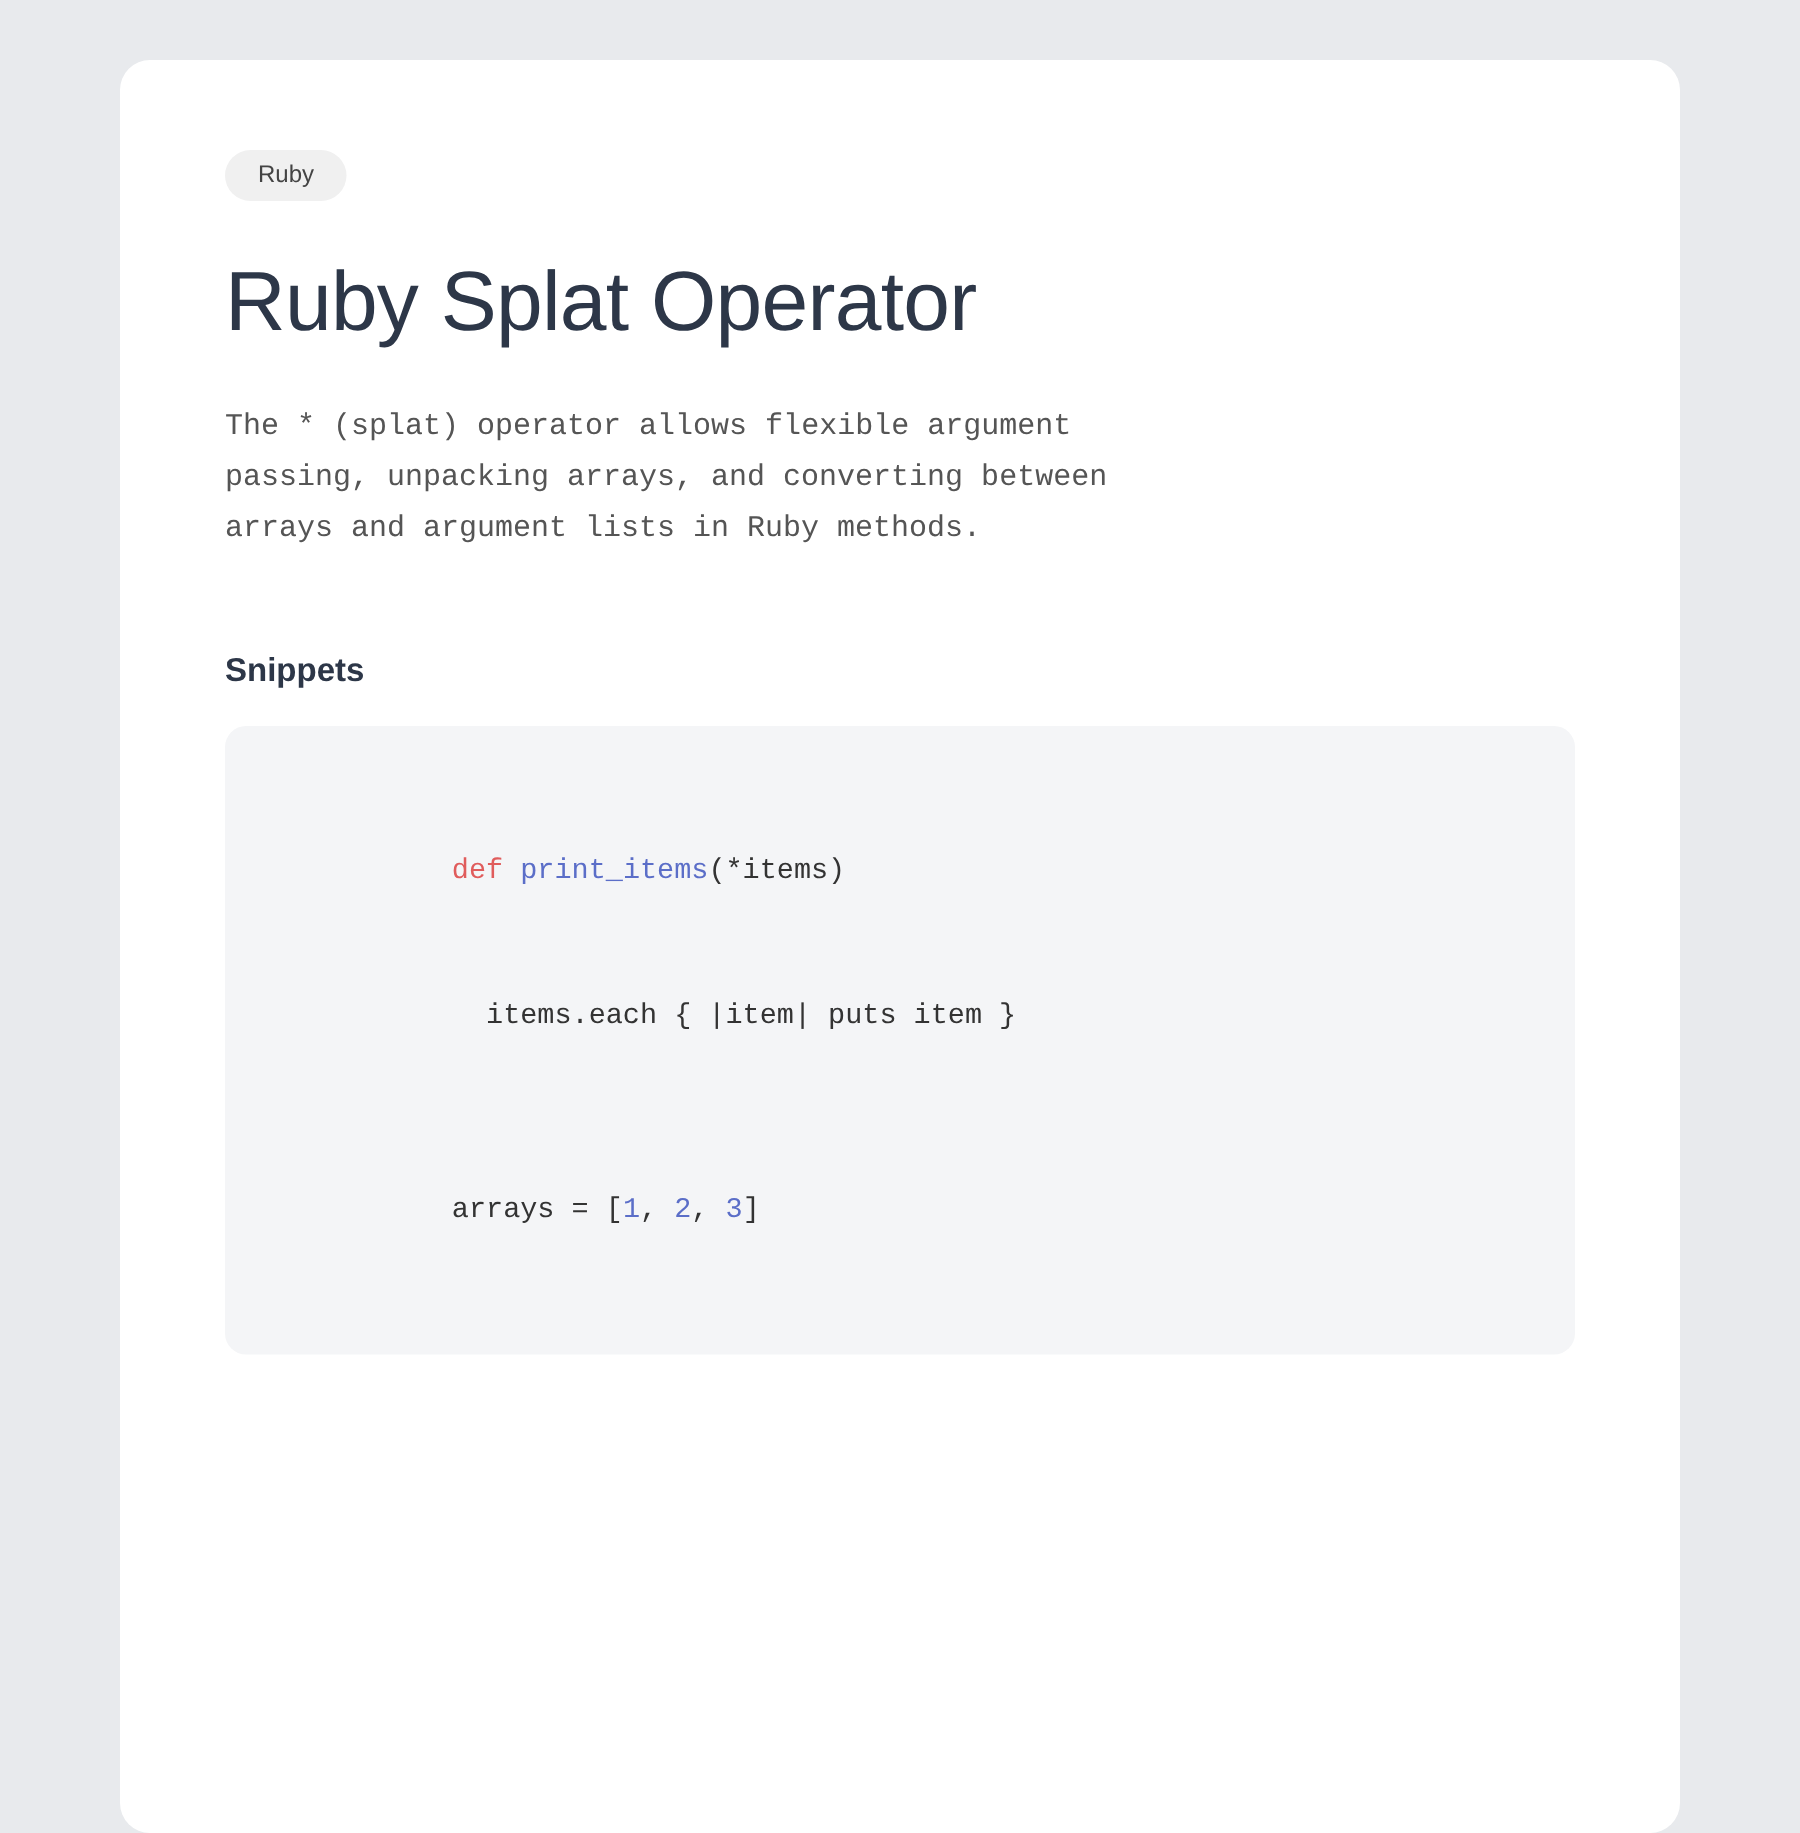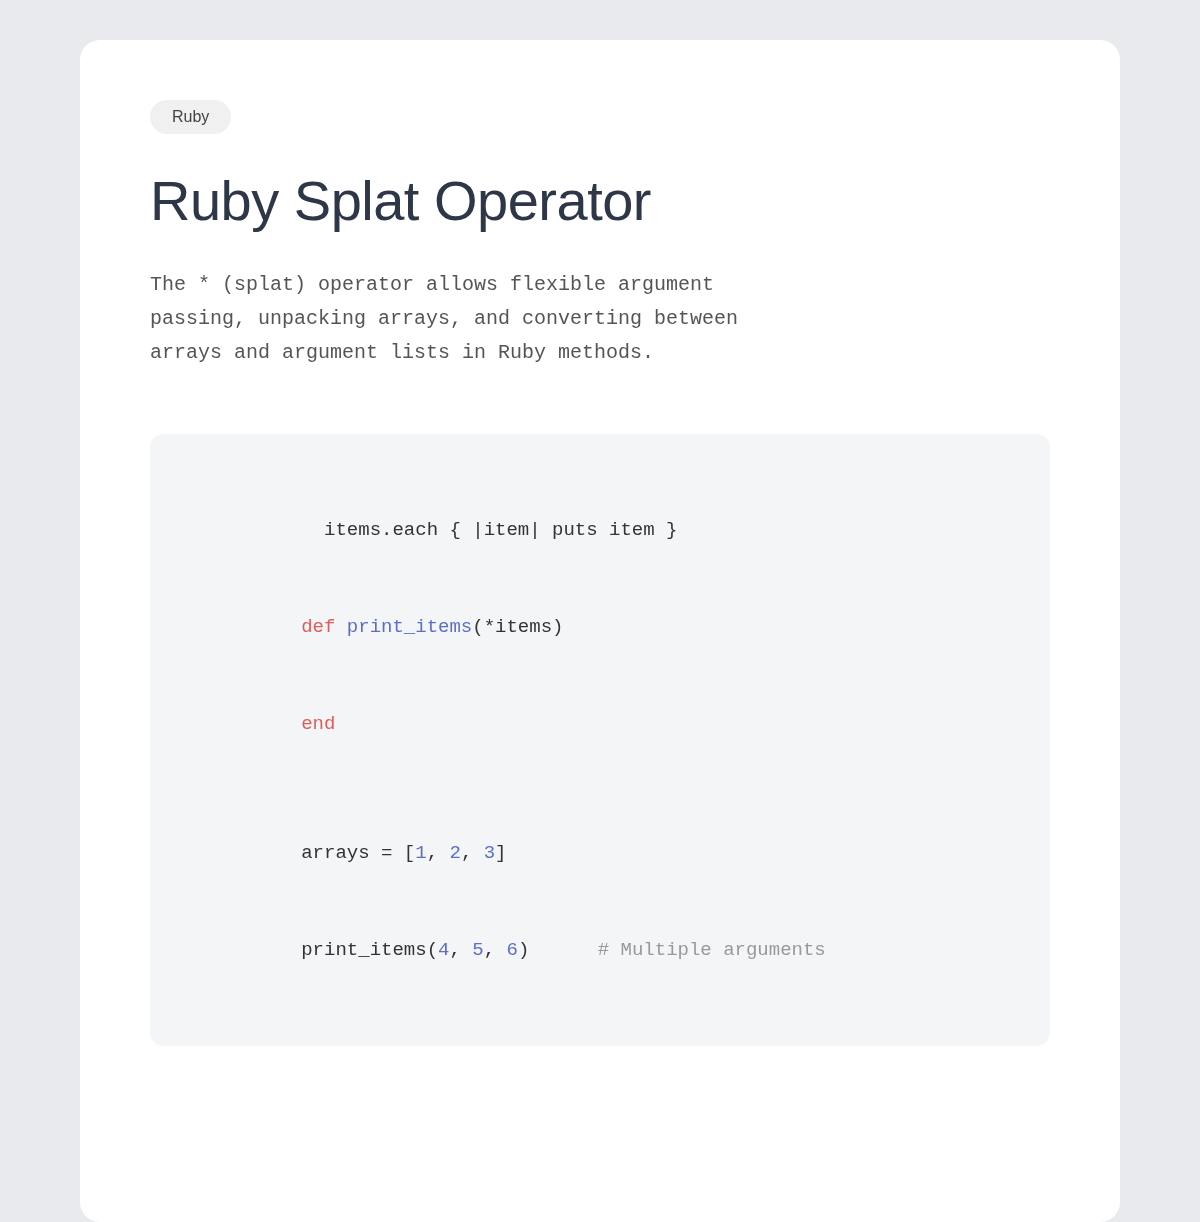--- a/index.html
+++ b/index.html
@@ -126,34 +126,29 @@
     <span class="tag">Ruby</span>
 
     <h1 class="page-title">Ruby Splat Operator</h1>
 
     <p class="description">
       The <span>*</span> (splat) operator allows flexible argument<br>
       passing, unpacking arrays, and converting between<br>
       arrays and argument lists in Ruby methods.
     </p>
 
+    <h2 class="snippets-heading">Snippets</h2>
 
     <div class="code-block">
-      <span class="code-line">
-        <span class="normal">  items.each { |item| puts item }</span>
-      </span>
       <span class="code-line">
         <span class="kw-def">def</span><span class="normal"> </span><span class="fn-name">print_items</span><span class="normal">(*items)</span>
       </span>
       <span class="code-line">
-        <span class="kw-end">end</span>
+        <span class="normal">  items.each { |item| puts item }</span>
       </span>
       <span class="code-blank"></span>
       <span class="code-line">
         <span class="normal">arrays = [</span><span class="num">1</span><span class="normal">, </span><span class="num">2</span><span class="normal">, </span><span class="num">3</span><span class="normal">]</span>
-      </span>
-      <span class="code-line">
-        <span class="normal">print_items(</span><span class="num">4</span><span class="normal">, </span><span class="num">5</span><span class="normal">, </span><span class="num">6</span><span class="normal">)      </span><span class="comment"># Multiple arguments</span>
       </span>
     </div>
   </div>
 
 </div>
 
 </body></html>

